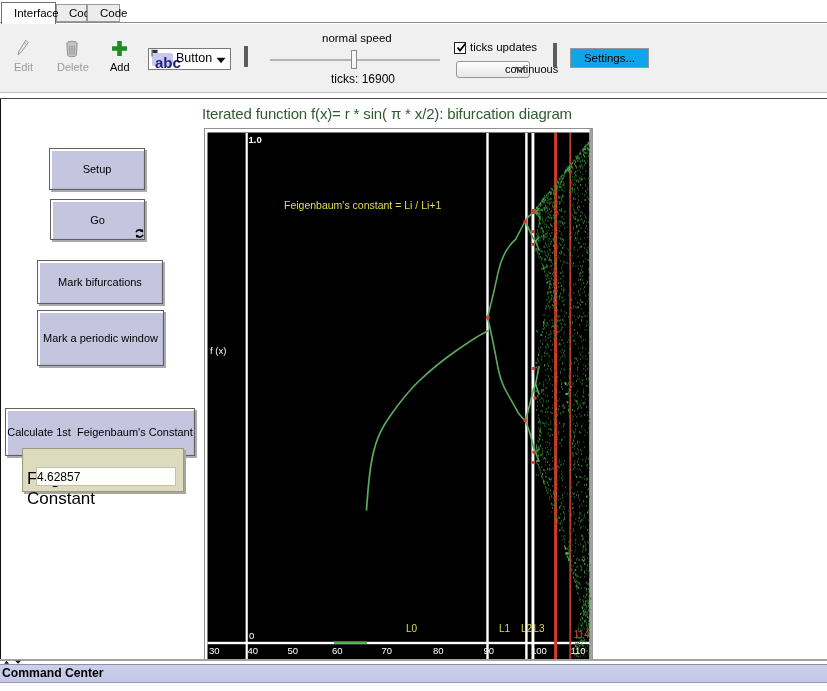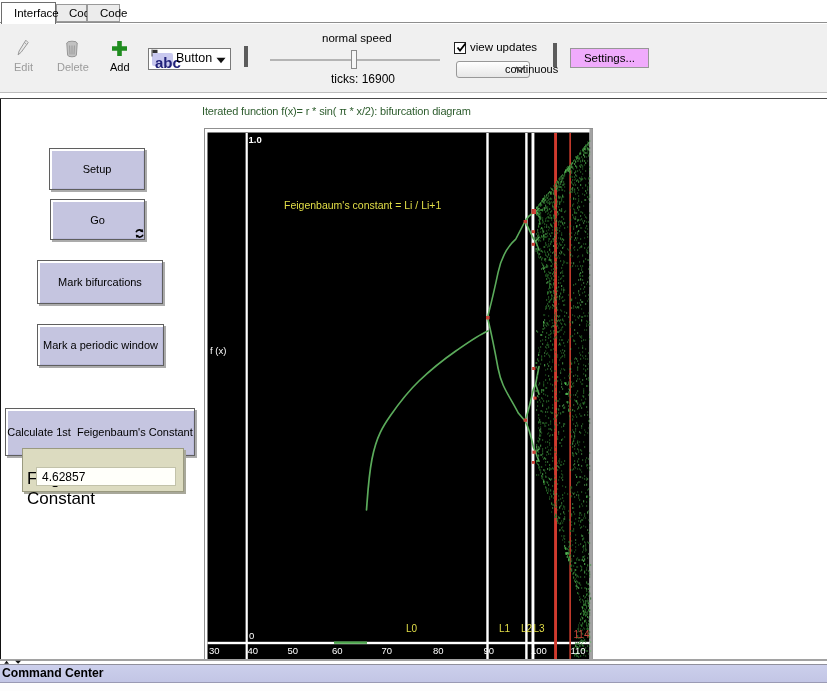--- a/index.html
+++ b/index.html
@@ -25,24 +25,24 @@
 #cmdbar { position:absolute; left:0; top:664px; width:827px; height:29px; background:linear-gradient(#ccCFec,#bcc0e0); border-top:1px solid #90909c; }
 #cmdbar b { position:absolute; left:2px; top:1px; font-size:12.2px; color:#000; }
 #cmdline { position:absolute; left:0; top:682px; width:827px; height:9px; background:#fdfdfd; border-top:1px solid #9a9ab4; }
 
 
 .nlbtn { position:absolute; background:#c5c5e0; border:1px solid #5f5f5f; box-shadow:inset 2px 2px 0 #ffffff, inset -1px -1px 0 #b9b9d9, 2px 2px 0 #ababab; font-size:11px; color:#000; display:flex; align-items:center; justify-content:center; text-align:center; white-space:nowrap; }
 
 
 #monitor { position:absolute; left:22px; top:448px; width:162px; height:44px; background:#dcdbc0; border:1px solid #9a9a80; box-shadow:2px 2px 0 #a8a89a; }
 #monitor .lbl { position:absolute; left:4px; top:20px; font-size:17px; color:#000; }
-#monitor .fld { position:absolute; left:13px; top:18px; width:140px; height:19px; background:#fffffa; border:1px solid #c2c2aa; font-size:12px; color:#000; line-height:18px; padding-left:5px; }
-
-
-#ptitle { position:absolute; left:202px; top:105px; font-size:11px; color:#2d5c2d; letter-spacing:-0.15px; }
+#monitor .fld { position:absolute; left:13px; top:18px; width:140px; height:19px; background:#fffffa; border:1px solid #c2c2aa; font-size:12px; color:#000; line-height:18px; }
+
+
+#ptitle { position:absolute; left:202px; top:105px; font-size:15px; color:#2d5c2d; letter-spacing:-0.15px; }
 </style>
 </head>
 <body>
 
 <div id="tabrow"></div>
 <div id="tabline"></div>
 <div id="tab-interface" class="tab">Interface</div>
 <div id="tab-info" class="tab">Code</div>
 <div id="tab-code" class="tab">Code</div>
 
@@ -82,45 +82,45 @@
 
 <div class="abs" style="left:322px;top:32px;font-size:11.5px;color:#000;">normal speed</div>
 <div class="abs" style="left:270px;top:59px;width:170px;height:1.5px;background:#b4b4b4;"></div>
 <div class="abs" style="left:351px;top:50px;width:6px;height:19px;background:#f6f6f6;border:1px solid #8a8a8a;"></div>
 <div class="abs" style="left:331px;top:72px;font-size:12px;color:#000;">ticks: 16900</div>
 
 <div class="abs" style="left:454px;top:42px;width:12px;height:12px;background:#fff;border:1.6px solid #222;"></div>
 <svg class="abs" style="left:455px;top:41px" width="13" height="13">
     <path d="M2.5 6.5 L5 9.5 L10.5 2.5" stroke="#000" stroke-width="1.8" fill="none"></path>
   </svg>
-<div class="abs" style="left:470px;top:41px;font-size:11.5px;color:#000;">view updates</div>
+<div class="abs" style="left:470px;top:41px;font-size:11.5px;color:#000;">ticks updates</div>
 
 <div class="abs" style="left:456px;top:61px;width:74px;height:17px;background:linear-gradient(#fefefe,#e7e7e7);border:1px solid #989898;border-radius:3px;"></div>
 <div class="abs" style="left:461px;top:62.5px;font-size:11px;color:#000;margin-left:44px;">continuous</div>
 <svg class="abs" style="left:515px;top:66px" width="10" height="7">
     <path d="M1 1 L5 5.5 L9 1" stroke="#444" stroke-width="1.6" fill="none"></path>
   </svg>
 
 <div class="abs" style="left:553px;top:43px;width:4px;height:24px;background:#5c5c5c;"></div>
 
-<div class="abs" style="left:570px;top:48px;width:79px;height:20px;background:#f0abfc;border:1px solid #979797;font-size:11.5px;color:#000;text-align:center;line-height:18px;">Settings...</div>
+<div class="abs" style="left:570px;top:48px;width:79px;height:20px;background:#0ea5e9;border:1px solid #979797;font-size:11.5px;color:#000;text-align:center;line-height:18px;">Settings...</div>
 
 <div id="canvas-topline"></div>
 <div id="canvas"></div>
 
 <div class="nlbtn" style="left:49px;top:148px;width:96px;height:42px;">Setup</div>
 <div class="nlbtn" style="left:50px;top:199px;width:95px;height:41px;">Go</div>
 <svg class="abs" style="left:134px;top:227.5px" width="11" height="11" viewBox="0 0 12 12">
   <path d="M2.2 4.6 A 4 4 0 0 1 9.5 4.2" stroke="#000" stroke-width="1.7" fill="none"></path>
   <path d="M9.8 7.4 A 4 4 0 0 1 2.5 7.8" stroke="#000" stroke-width="1.7" fill="none"></path>
   <path d="M9.5 1.2 L9.9 4.7 L6.6 4.2 Z" fill="#000"></path>
   <path d="M2.5 10.8 L2.1 7.3 L5.4 7.8 Z" fill="#000"></path>
 </svg>
 <div class="nlbtn" style="left:37px;top:260px;width:126px;height:44px;">Mark bifurcations</div>
-<div class="nlbtn" style="left:37px;top:324px;width:127px;height:42px;">Mark a periodic window</div>
+<div class="nlbtn" style="left:37px;top:310px;width:127px;height:56px;">Mark a periodic window</div>
 <div class="nlbtn" style="left:5px;top:408px;width:190px;height:48px;font-size:11px;">Calculate 1st&nbsp; Feigenbaum's Constant</div>
 
 <div id="monitor">
   <div class="lbl">Feigenbaum's Constant</div>
   <div class="fld">4.62857</div>
 </div>
 
 <div id="ptitle">Iterated function f(x)= r * sin( π * x/2): bifurcation diagram</div>
 
 <svg class="abs" style="left:204px;top:128px" width="389" height="533" viewBox="0 0 389 533">

